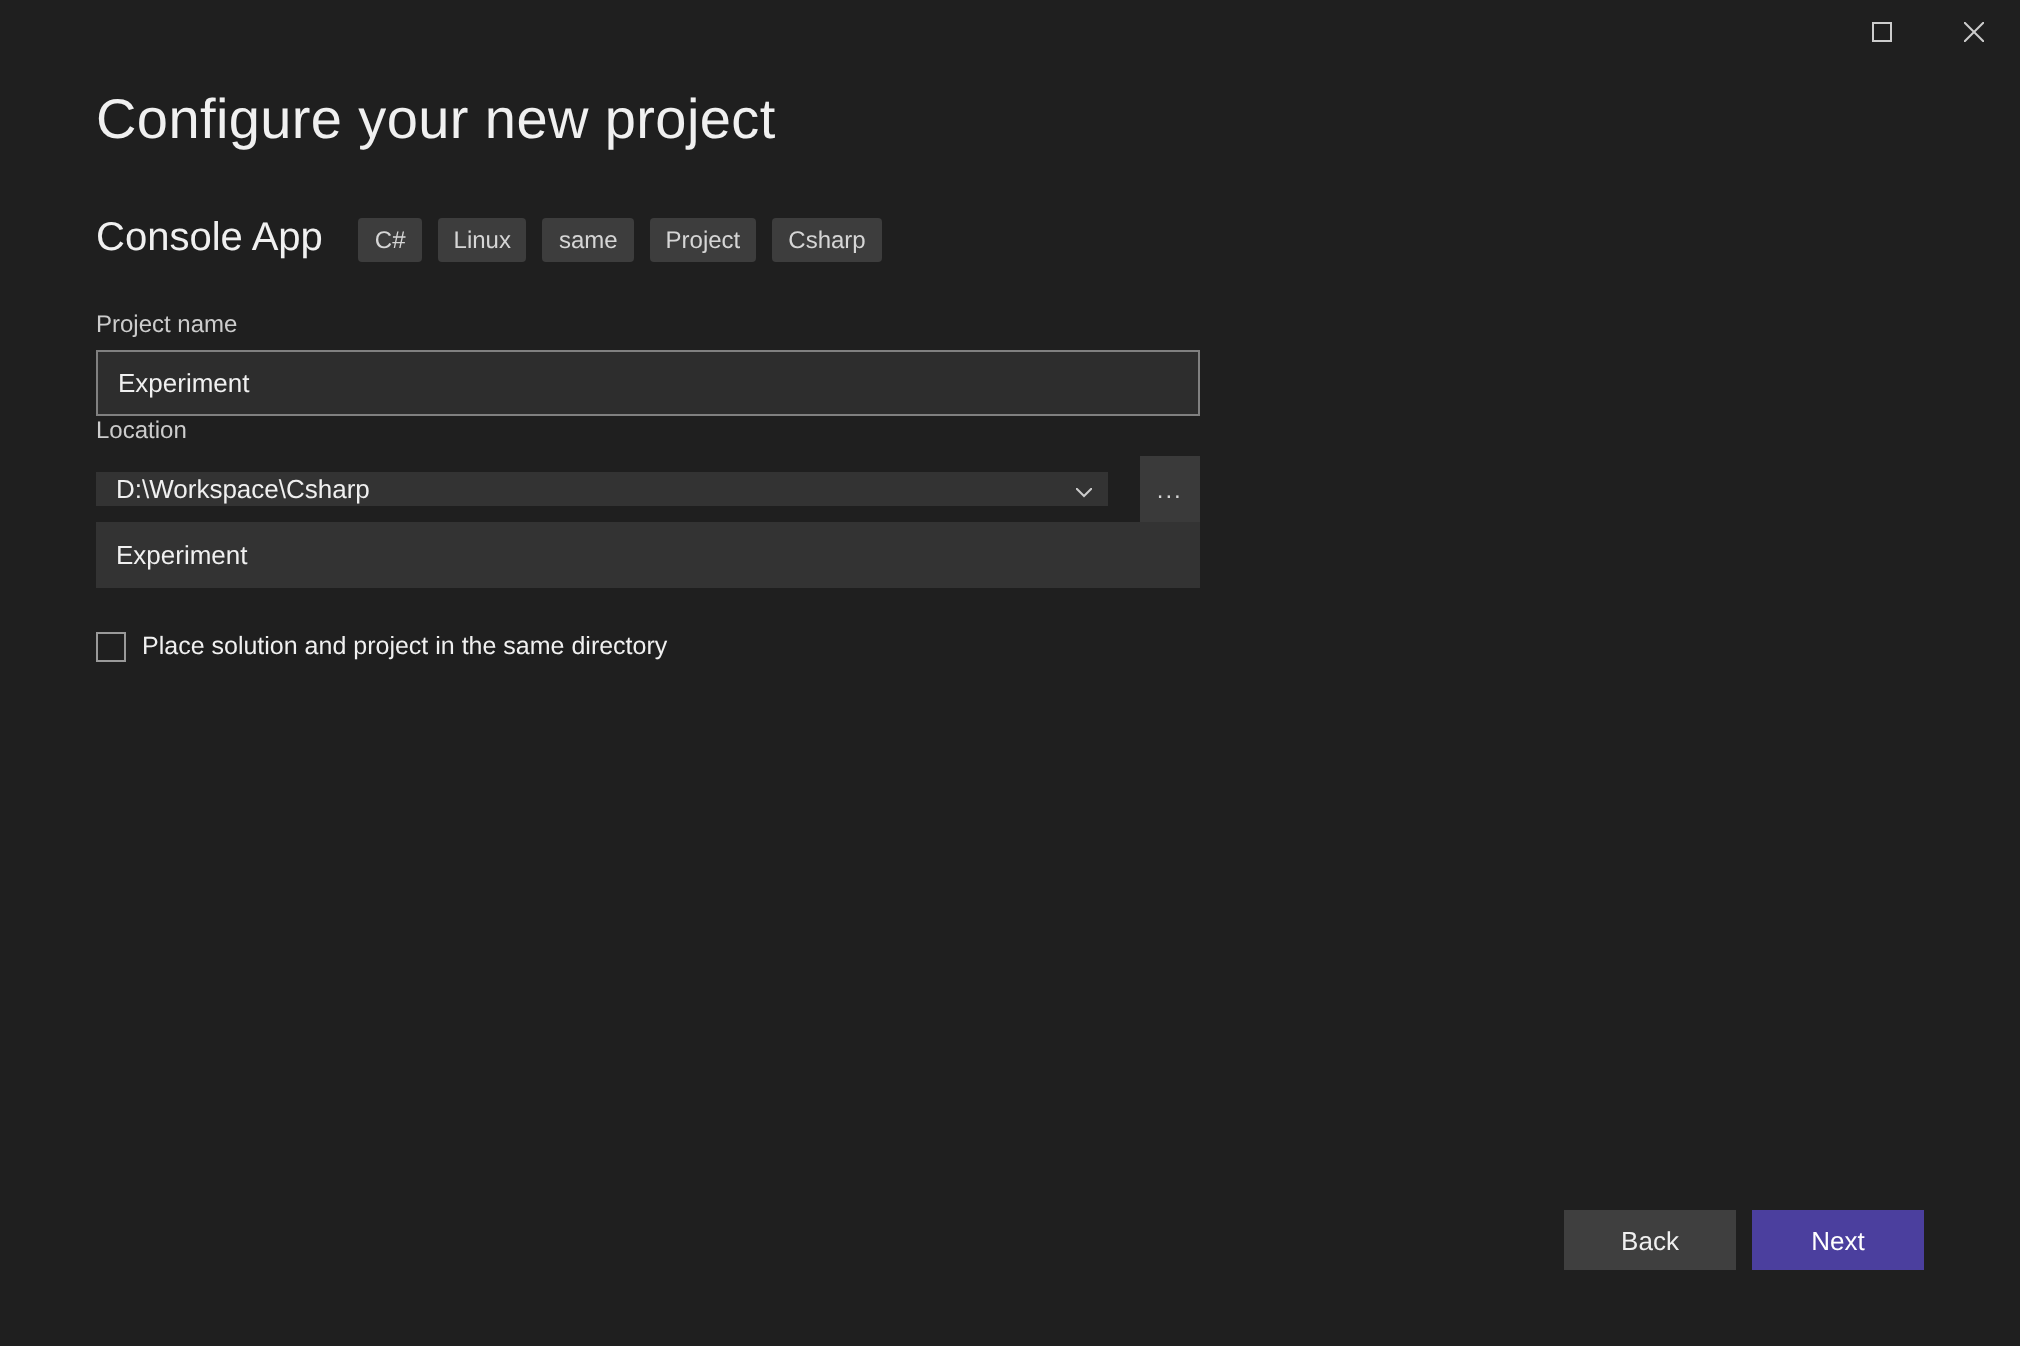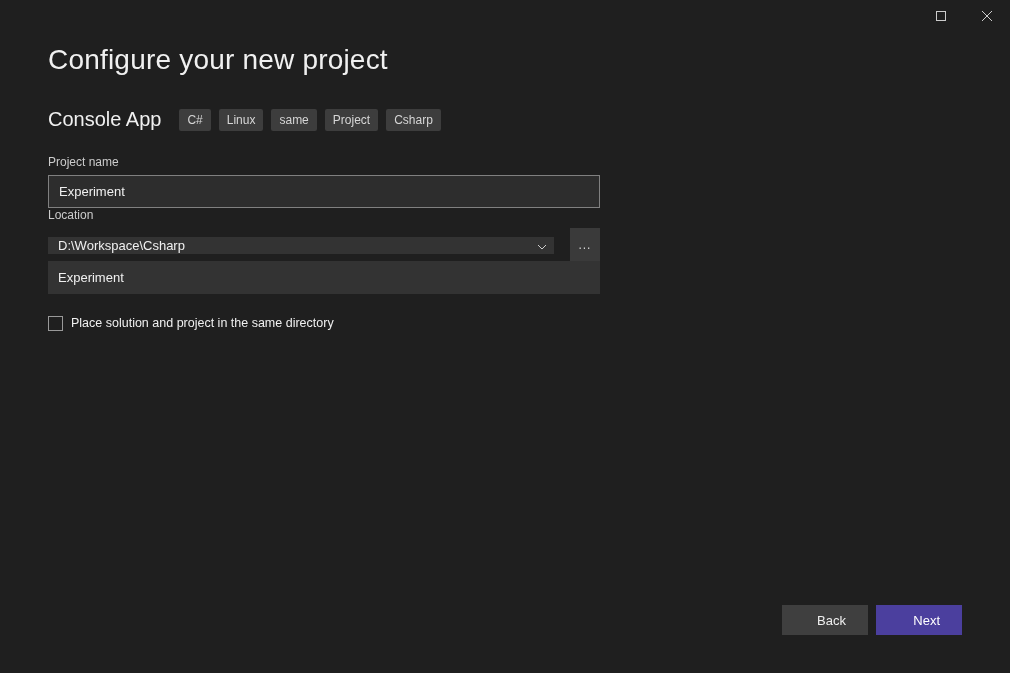--- a/index.html
+++ b/index.html
@@ -177,21 +177,20 @@
       gap: 8px;
     }
     .btn {
       min-width: 86px;
       height: 30px;
       border: none;
       font-size: 13px;
       font-family: inherit;
       cursor: pointer;
       padding: 0 22px;
-      text-align: right;
     }
     .btn-secondary {
       background: #3f3f3f;
       color: #f0f0f0;
     }
     .btn-primary {
       background: #4b3f9e;
       color: #ffffff;
     }
   </style>

